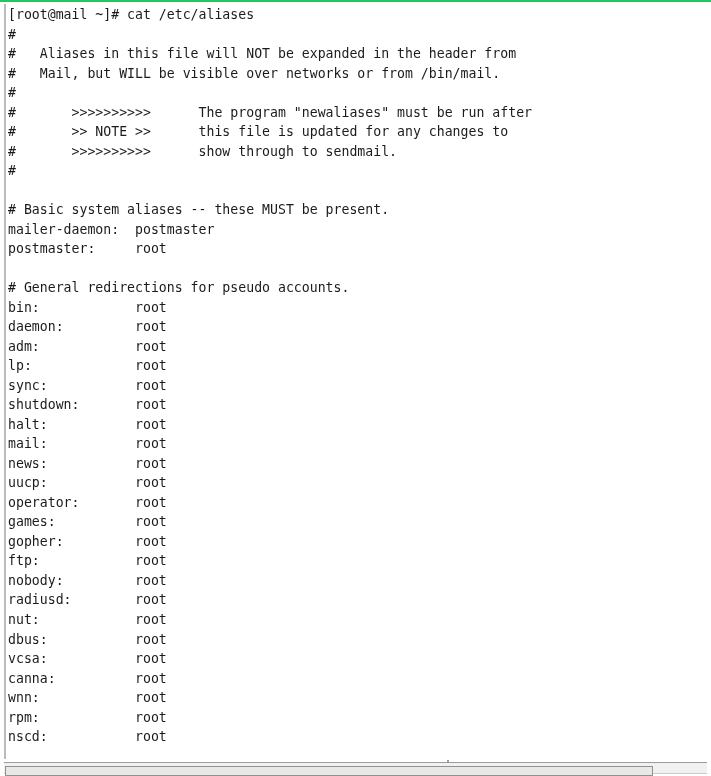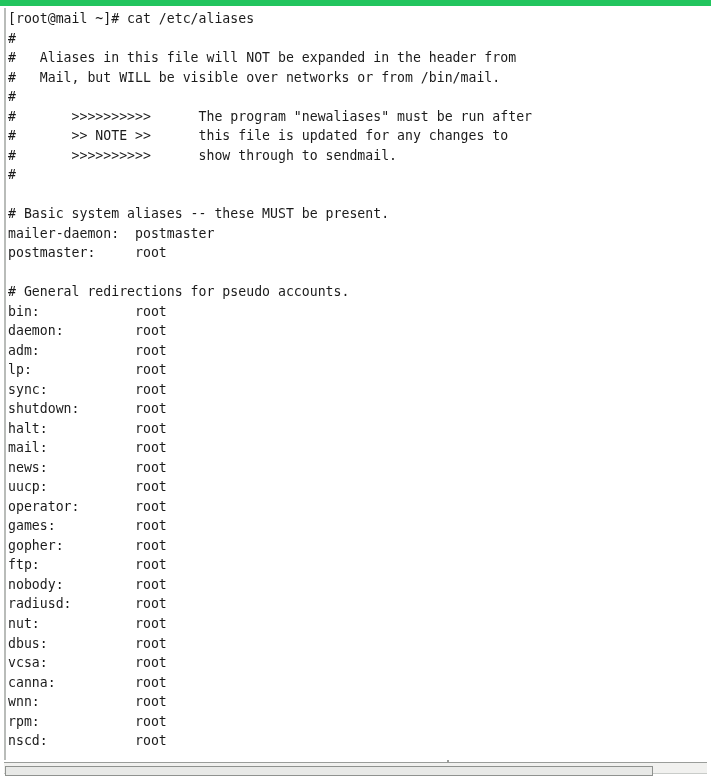--- a/index.html
+++ b/index.html
@@ -13,21 +13,21 @@
     overflow: hidden;
     font-family: "DejaVu Sans Mono", "Liberation Mono", monospace;
   }
 
   #terminal-window {
     position: relative;
     width: 711px;
     height: 776px;
     background: #ffffff;
     box-sizing: border-box;
-    border-top: 6px solid #22c55e;
+    border-top: 2px solid #22c55e;
   }
 
   
   #terminal-left-rule {
     position: absolute;
     left: 4px;
     top: 2px;
     width: 2px;
     height: 755px;
     background: #b9bcb9;

